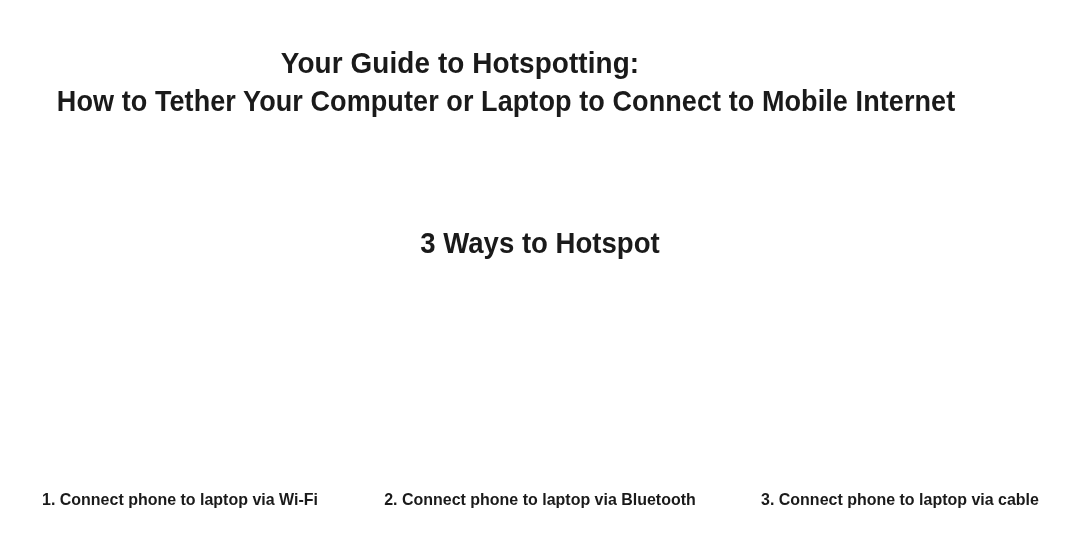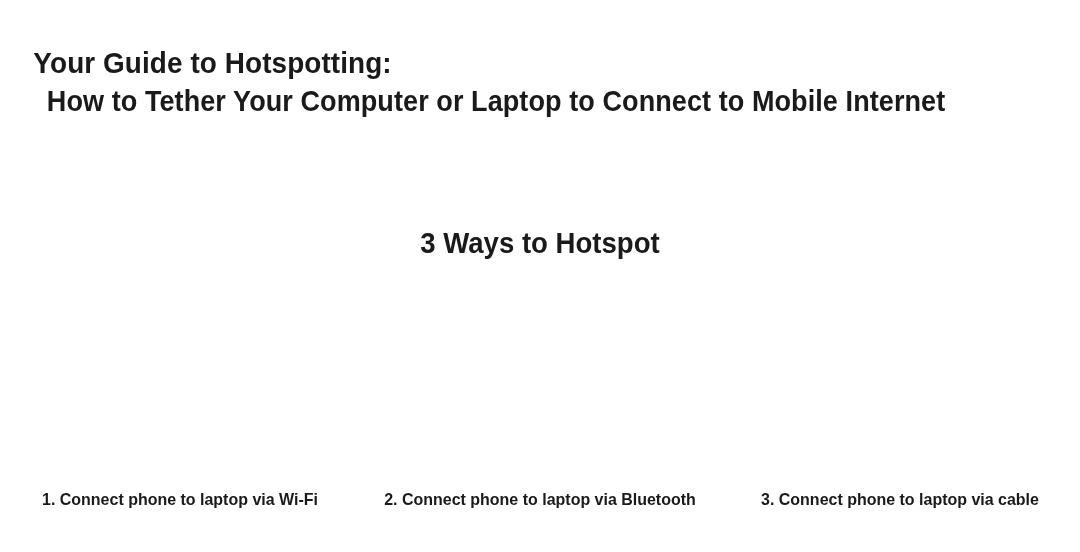--- a/index.html
+++ b/index.html
@@ -21,22 +21,23 @@
   .page {
     position: absolute;
     inset: 0;
     background: #ffffff;
   }
 
   
   .title-block {
     position: absolute;
     top: 44px;
-    left: 2px;
+    left: 12px;
     width: 896px;
+    text-align: center;
   }
   .title-line {
     display: block;
     font-family: "Liberation Sans Narrow", "Liberation Sans", "DejaVu Sans", sans-serif;
     font-weight: 700;
     font-size: 30px;
     line-height: 38px;
     letter-spacing: 0.1px;
     color: #1a1a1a;
     transform: scaleX(0.93);

